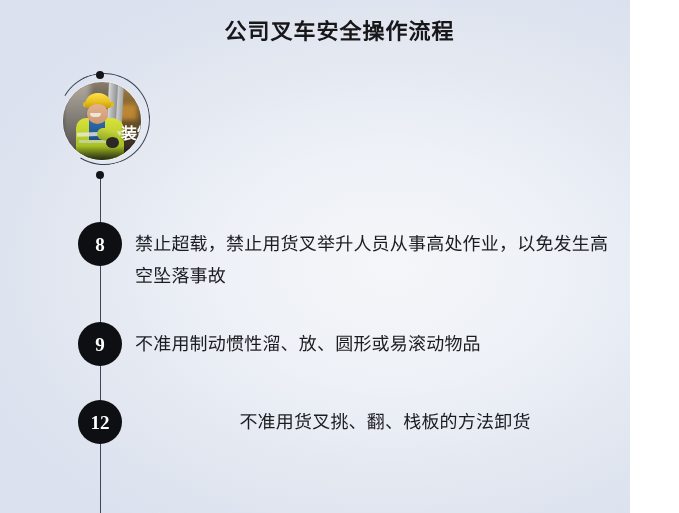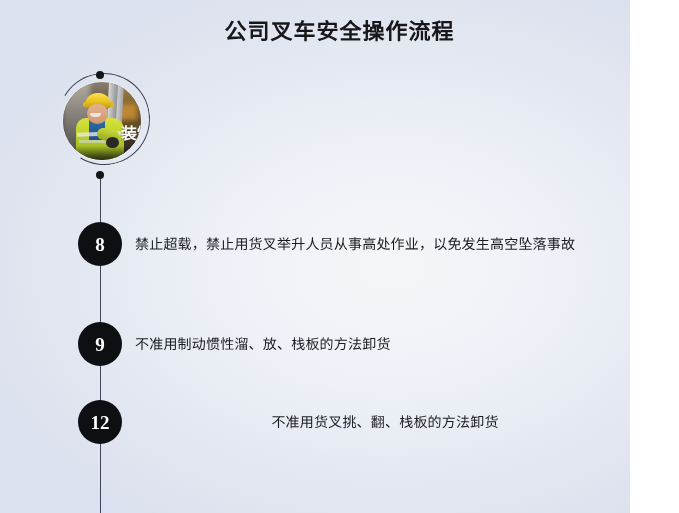--- a/index.html
+++ b/index.html
@@ -256,21 +256,21 @@
     display: flex;
     align-items: center;
     justify-content: center;
     line-height: 1;
     font-family: "Liberation Serif", "DejaVu Serif", serif;
   }
   .step-text {
     position: absolute;
     left: 57px;
     top: 6px;
-    font-size: 14px;
+    font-size: 18px;
     color: #1b1c20;
     line-height: 32px;
     letter-spacing: 0.2px;
   }
   .step-8  { top: 222px; }
   .step-8 .step-text { width: 485px; }
   .step-9  { top: 322px; }
   .step-9 .step-text { width: 500px; }
   .step-10 { top: 400px; }
   .step-10 .step-text { width: 500px; text-align: center; }
@@ -312,21 +312,21 @@
     </div>
   </div>
 
   <div class="step step-8">
     <div class="step-badge">8</div>
     <div class="step-text">禁止超载，禁止用货叉举升人员从事高处作业，以免发生高空坠落事故</div>
   </div>
 
   <div class="step step-9">
     <div class="step-badge">9</div>
-    <div class="step-text">不准用制动惯性溜、放、栈板的方法卸货</div>
+    <div class="step-text">不准用制动惯性溜、放、圆形或易滚动物品</div>
   </div>
 
   <div class="step step-10">
     <div class="step-badge">12</div>
     <div class="step-text">不准用货叉挑、翻、栈板的方法卸货</div>
   </div>
 
 </div>
 
 </body></html>

